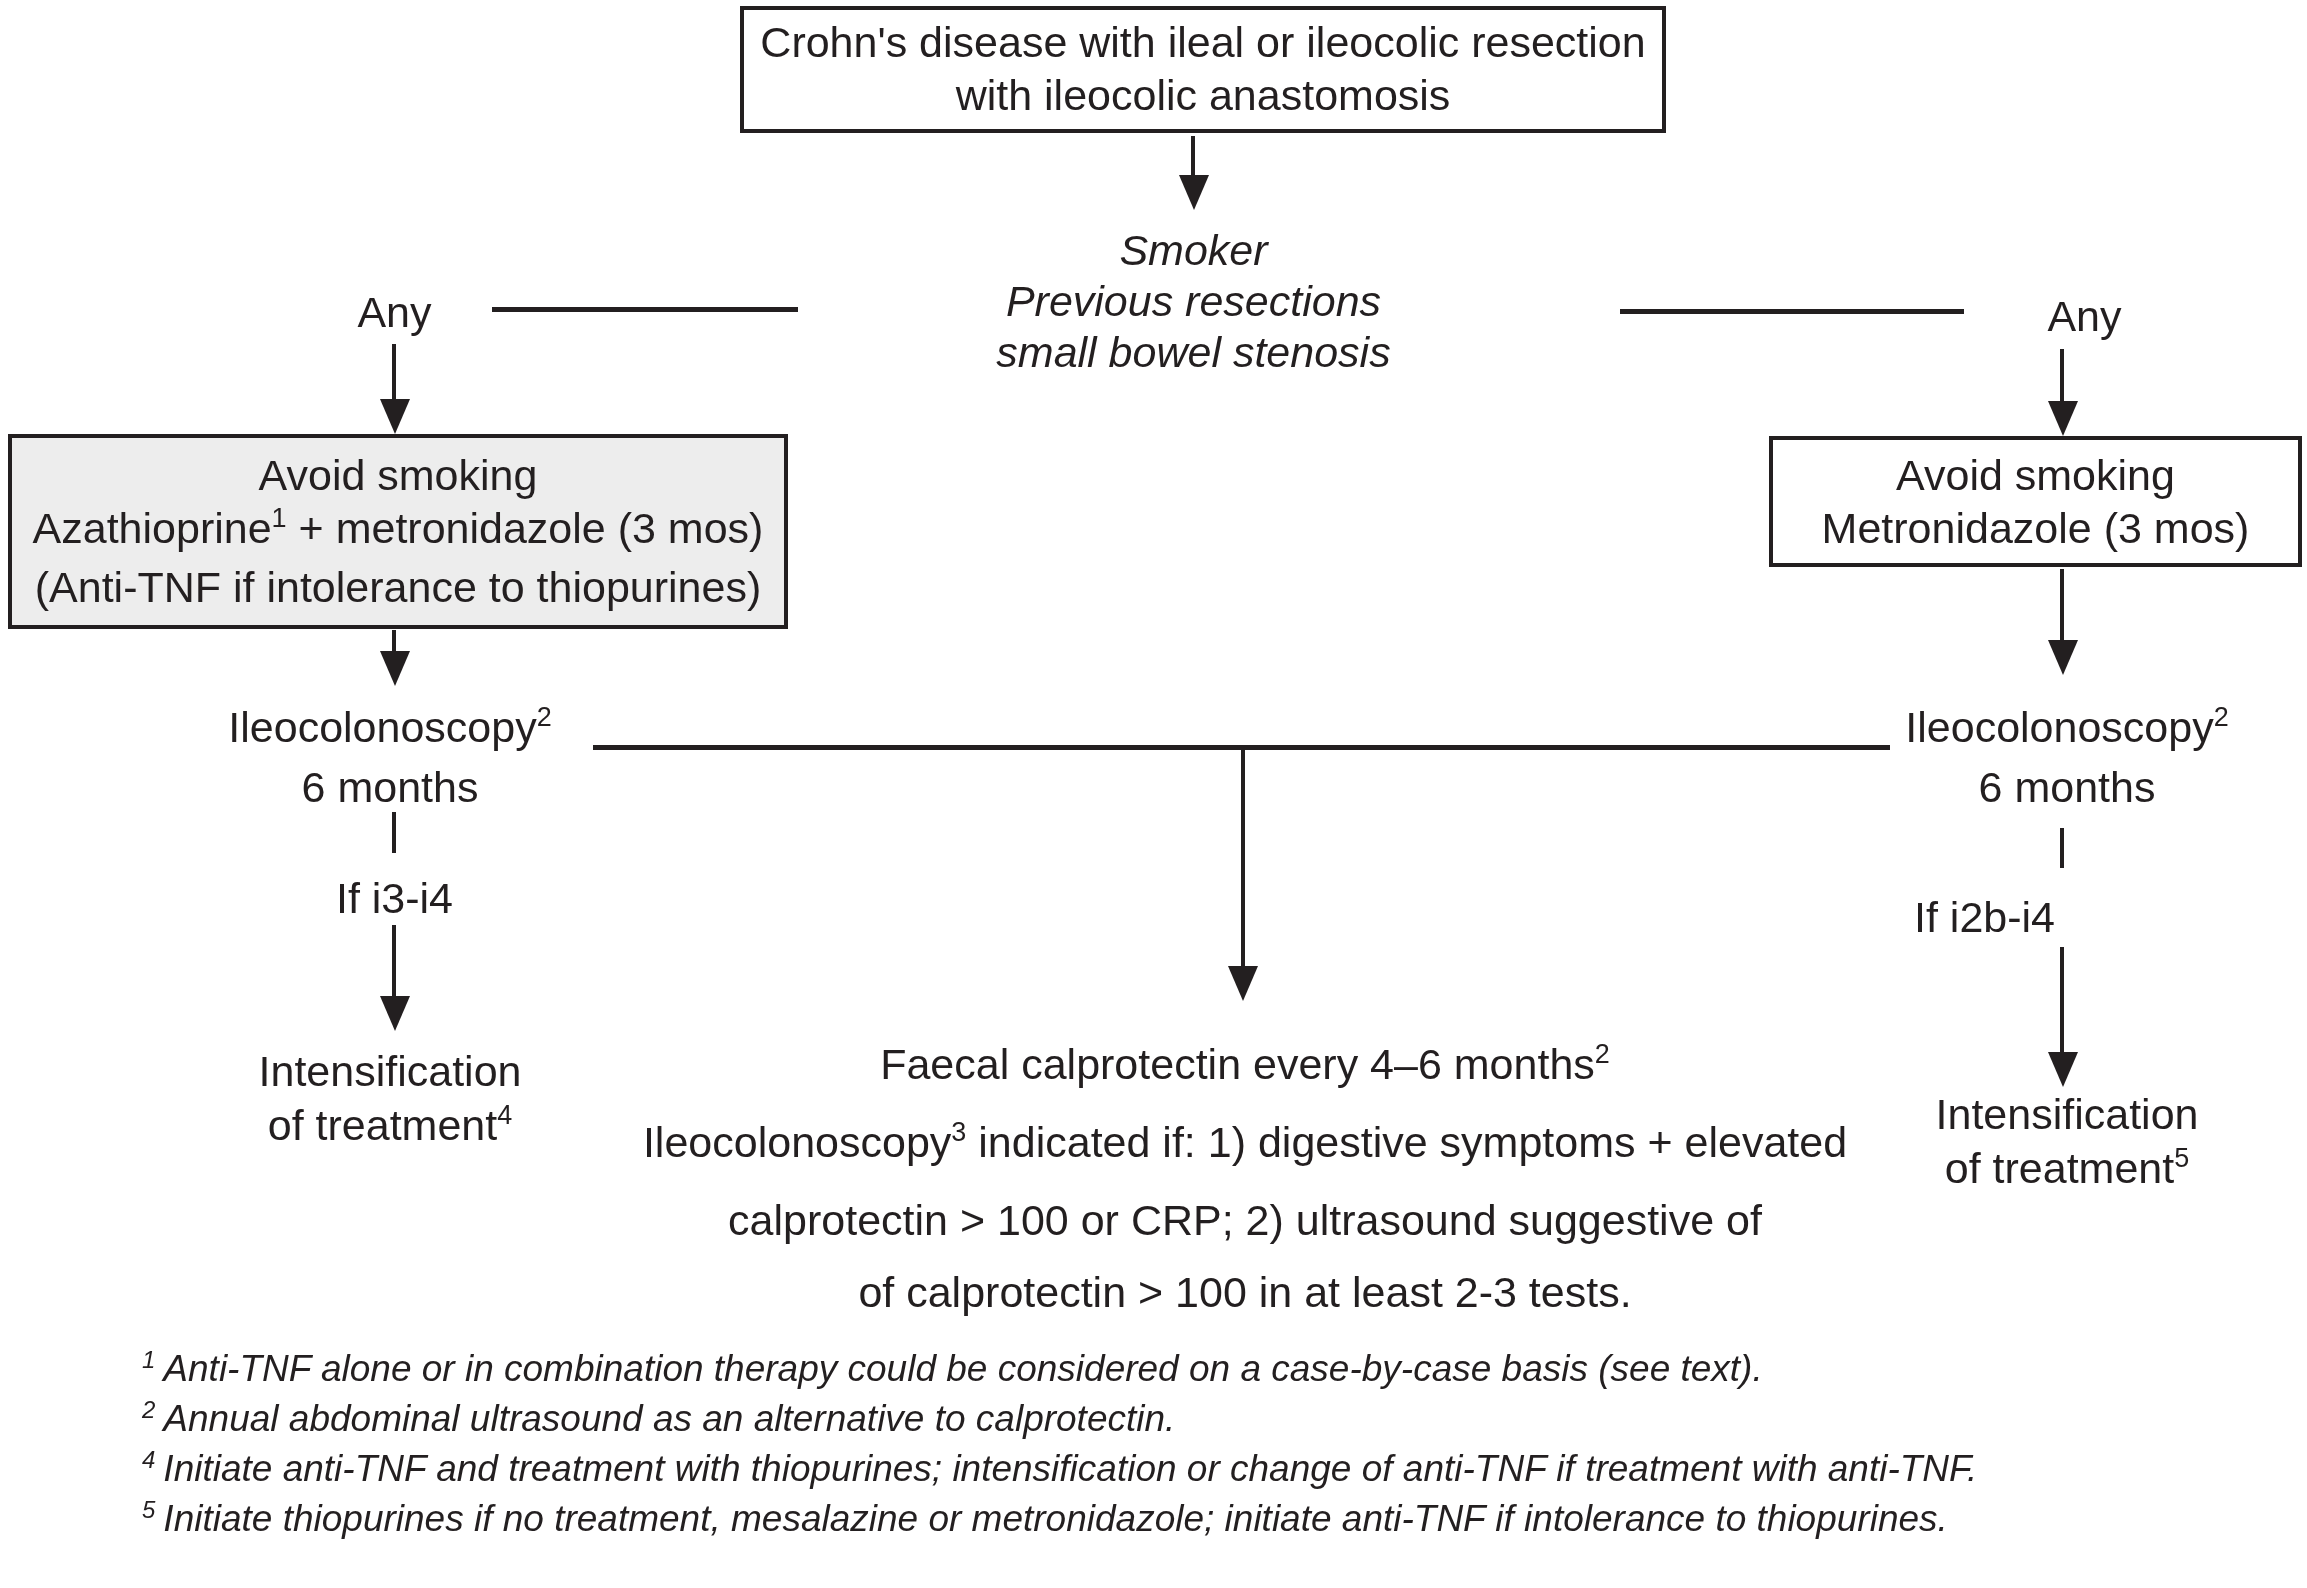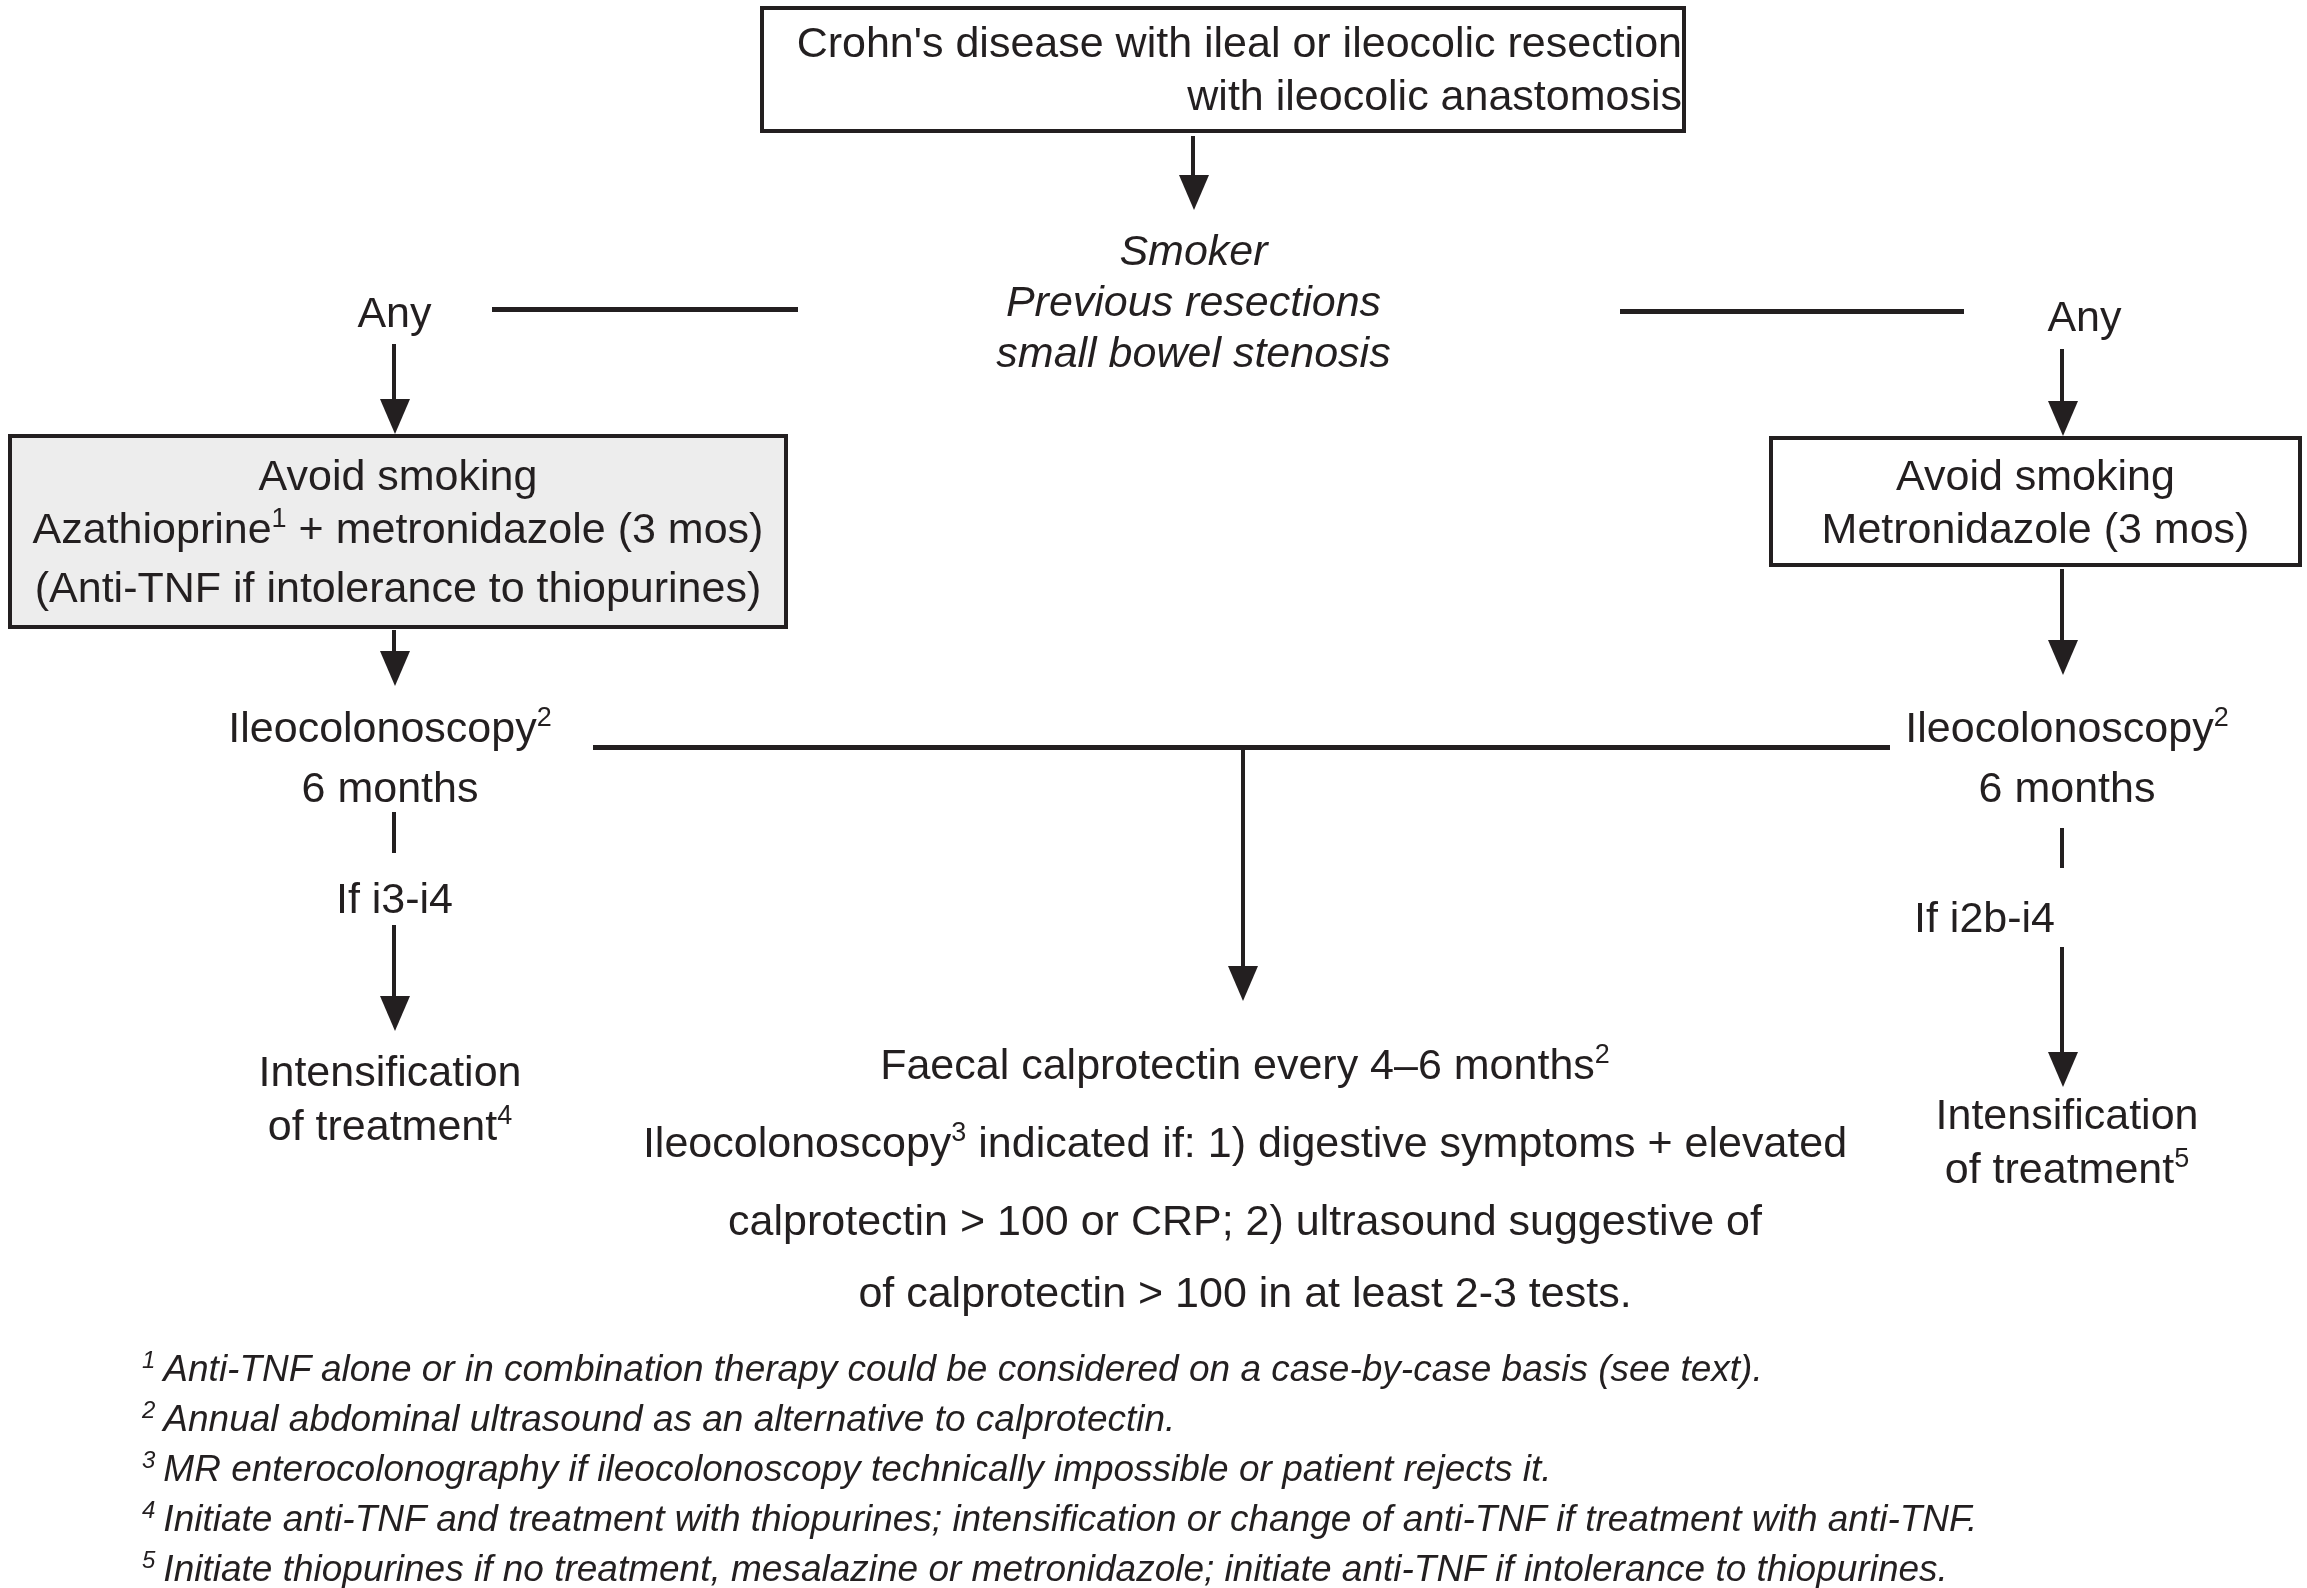--- a/index.html
+++ b/index.html
@@ -40,21 +40,21 @@
   .surv { line-height: 72px; }
   .footnotes { position: absolute; left: 142px; top: 1346px; width: 2101px; text-align: left; }
   .fnline { font-size: 37px; line-height: 46px; font-style: italic; white-space: nowrap; }
   .fnsup { font-size: 24px; position: relative; top: -12.7px; margin-right: 8px; font-style: italic; }
 </style>
 </head>
 <body>
 
 <div id="canvas">
 
-  <div class="box" style="left:760px; top:5.6px; width:918px; height:119px;align-items:flex-end;">
+  <div class="box" style="left:740px; top:5.6px; width:918px; height:119px;">
     <div>Crohn's disease with ileal or ileocolic resection</div>
     <div>with ileocolic anastomosis</div>
   </div>
 
   <div class="vline" style="left:1191px; top:136px; height:41px;"></div>
   <div class="ahead" style="left:1179px; top:175px;"></div>
 
   <div class="txt criteria" style="left:676px; top:225px; width:1035px;">
     <div>Smoker</div>
     <div>Previous resections</div>
@@ -126,19 +126,18 @@
   <div class="txt surv" style="left:606px; top:1028px; width:1278px;">
     <div><span>Faecal calprotectin every 4–6 months</span><span class="sup">2</span></div>
     <div><span>Ileocolonoscopy</span><span class="sup">3</span><span> indicated if: 1) digestive symptoms + elevated</span></div>
     <div>calprotectin &gt; 100 or CRP; 2) ultrasound suggestive of</div>
     <div>of calprotectin &gt; 100 in at least 2-3 tests.</div>
   </div>
 
   <div class="footnotes">
     <div class="fnline"><span class="fnsup">1</span><span>Anti-TNF alone or in combination therapy could be considered on a case-by-case basis (see text).</span></div>
     <div class="fnline"><span class="fnsup">2</span><span>Annual abdominal ultrasound as an alternative to calprotectin.</span></div>
-    <div class="fnline"><span class="fnsup">3</span><span>MR enterocolonography if ileocolonoscopy technically impossible or patient rejects it.</span></div>
     <div class="fnline"><span class="fnsup">4</span><span>Initiate anti-TNF and treatment with thiopurines; intensification or change of anti-TNF if treatment with anti-TNF.</span></div>
     <div class="fnline"><span class="fnsup">5</span><span>Initiate thiopurines if no treatment, mesalazine or metronidazole; initiate anti-TNF if intolerance to thiopurines.</span></div>
   </div>
 
 </div>
 
 
 </body></html>

